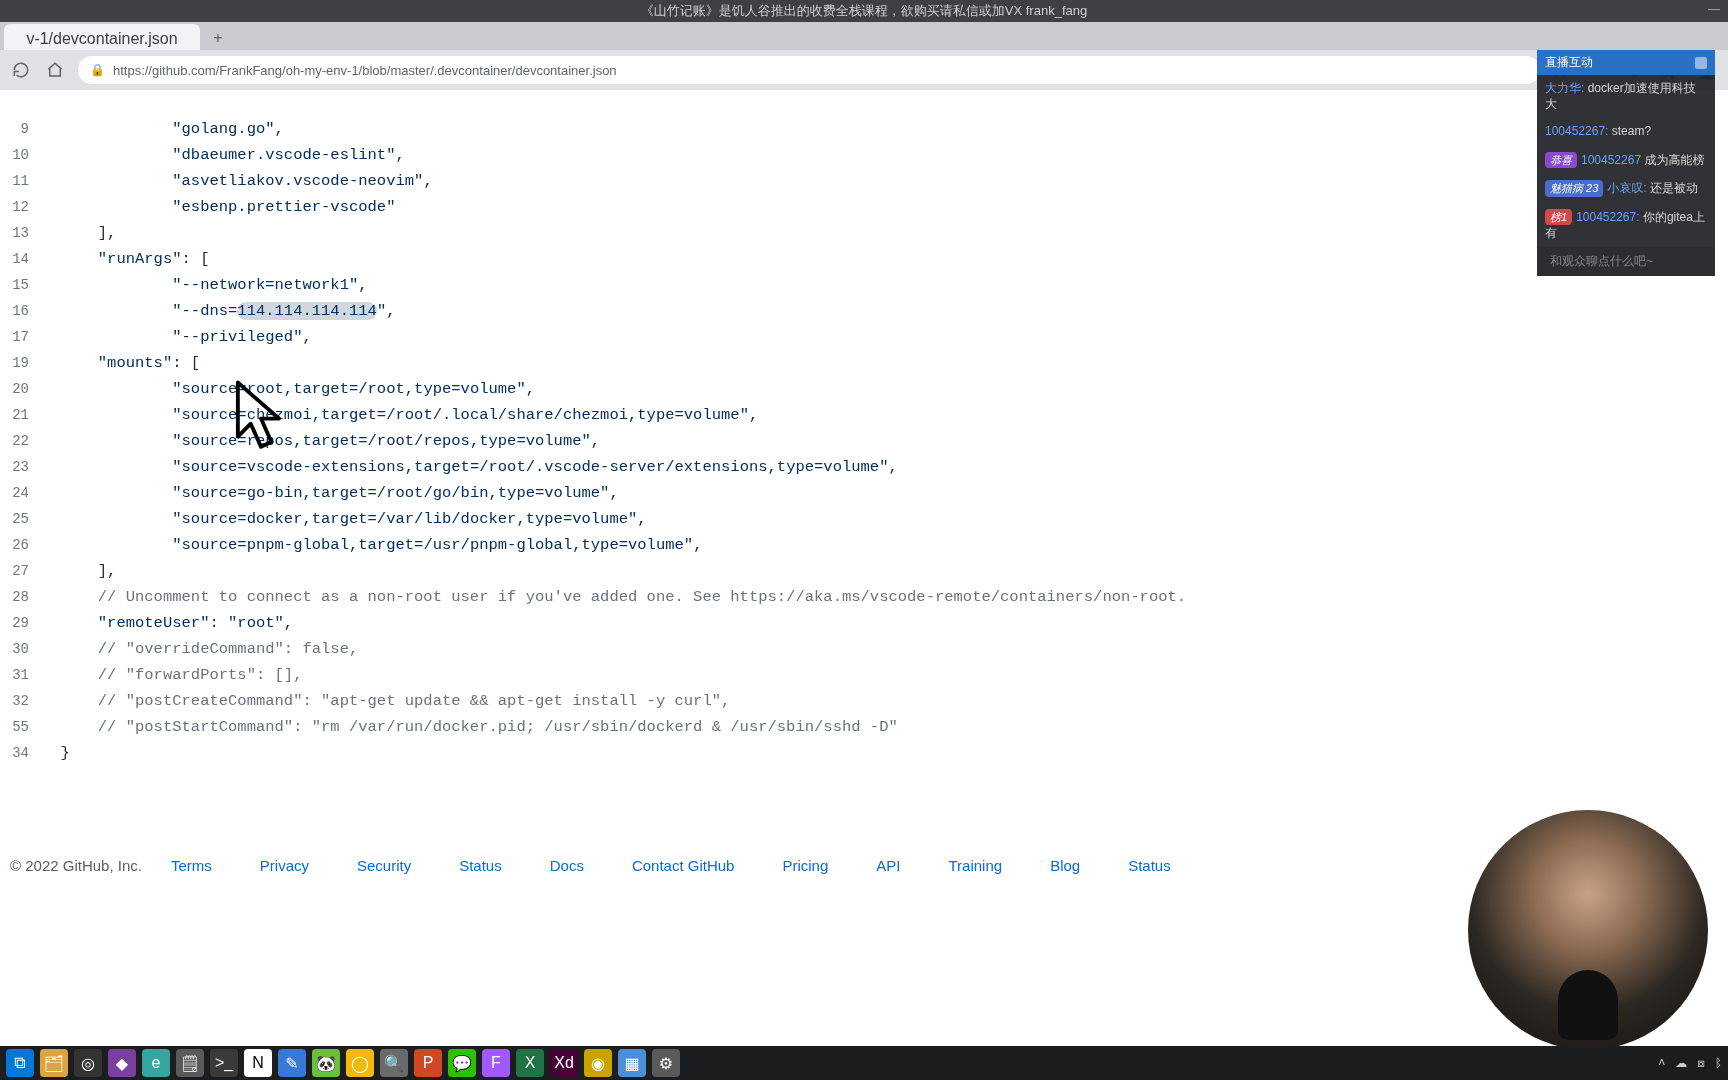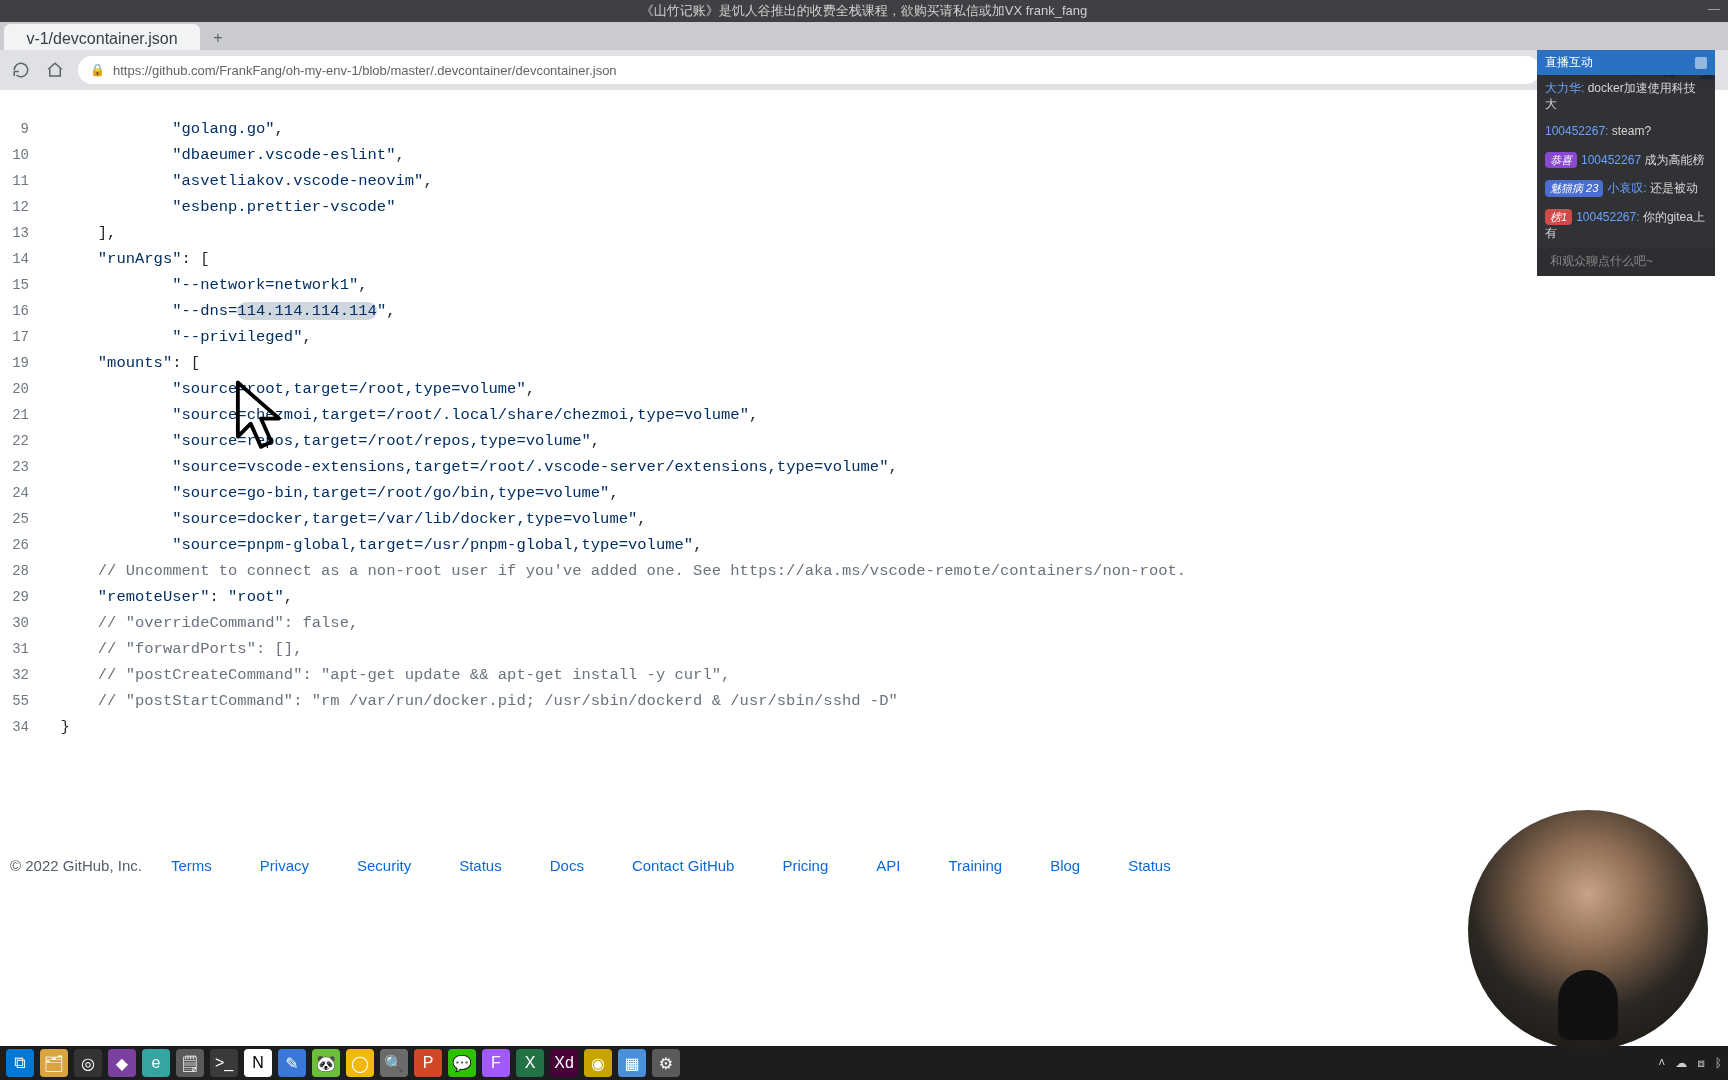--- a/index.html
+++ b/index.html
@@ -179,20 +179,24 @@
           <td class="ln">24</td>
           <td class="cl">              <span class="s">"source=go-bin,target=/root/go/bin,type=volume"</span>,</td>
         </tr>
         <tr>
           <td class="ln">25</td>
           <td class="cl">              <span class="s">"source=docker,target=/var/lib/docker,type=volume"</span>,</td>
         </tr>
         <tr>
           <td class="ln">26</td>
           <td class="cl">              <span class="s">"source=pnpm-global,target=/usr/pnpm-global,type=volume"</span>,</td>
+        </tr>
+        <tr>
+          <td class="ln">27</td>
+          <td class="cl">      ],</td>
         </tr>
         <tr>
           <td class="ln">28</td>
           <td class="cl">      <span class="c">// Uncomment to connect as a non-root user if you've added one. See https://aka.ms/vscode-remote/containers/non-root.</span></td>
         </tr>
         <tr>
           <td class="ln">29</td>
           <td class="cl">      <span class="k">"remoteUser"</span>: <span class="s">"root"</span>,</td>
         </tr>
         <tr>

